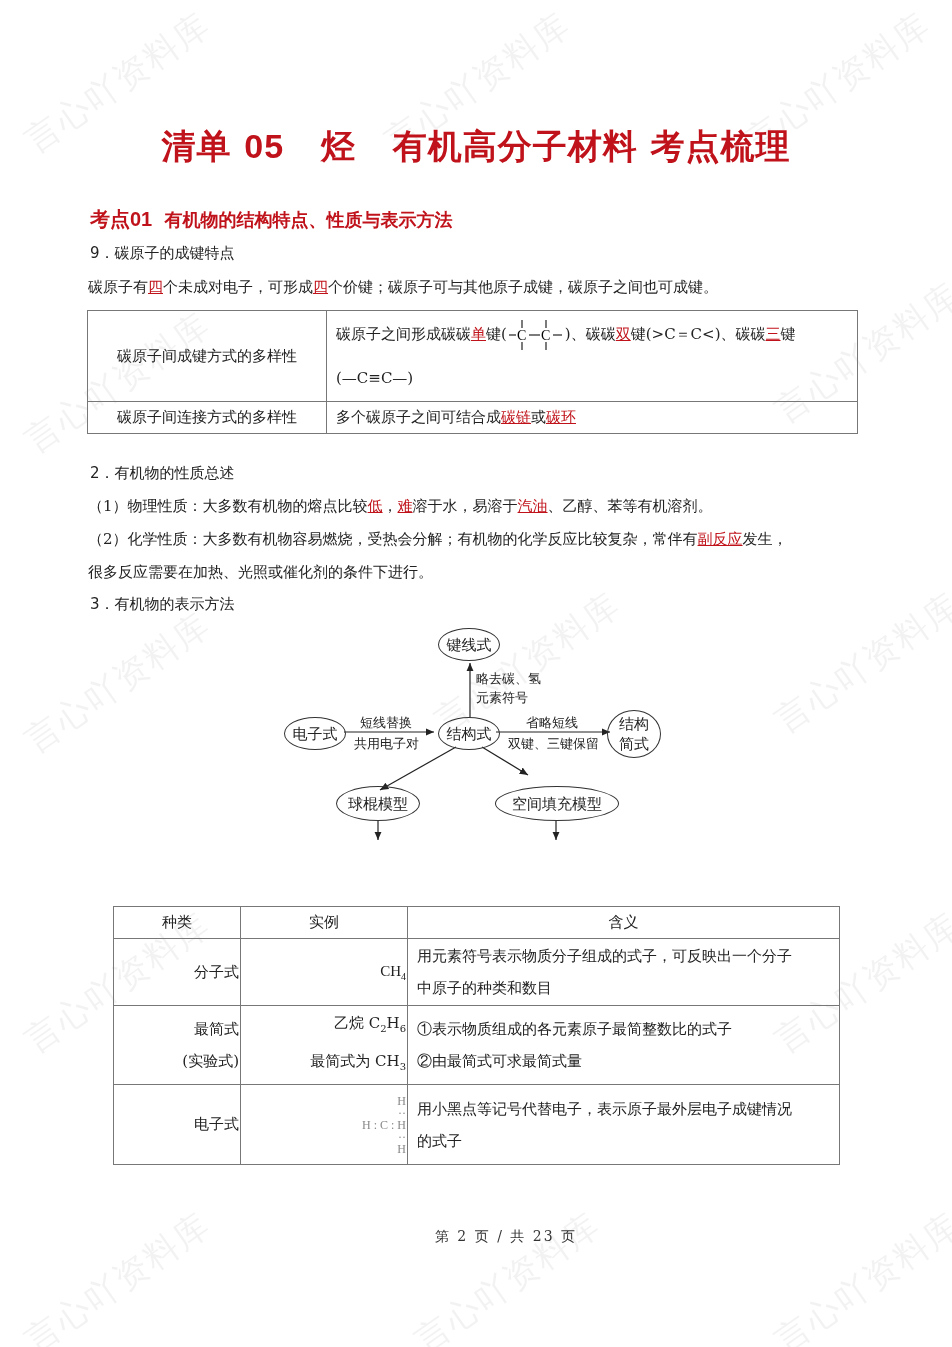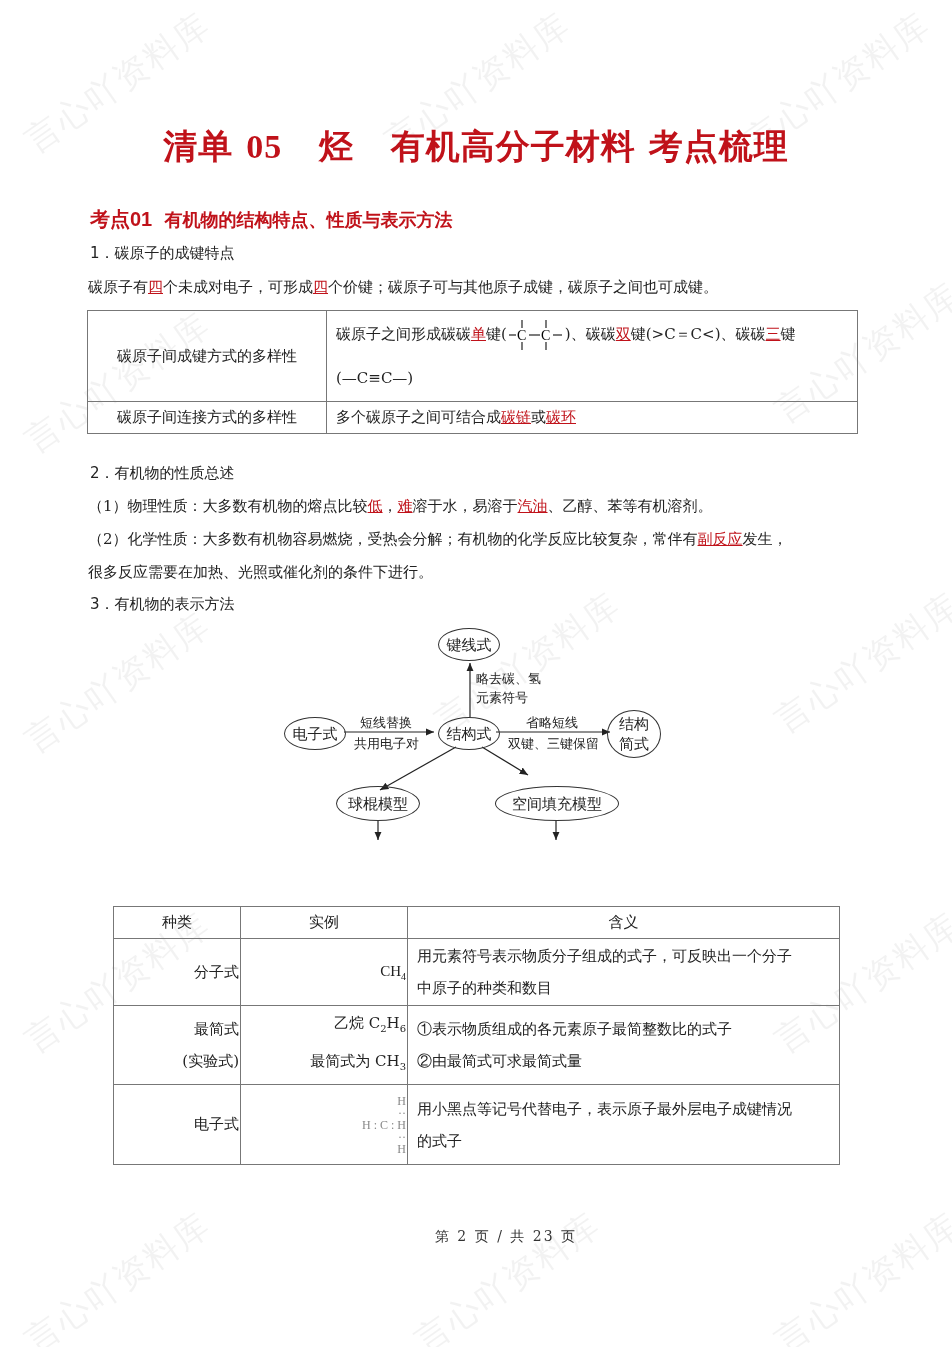--- a/index.html
+++ b/index.html
@@ -2,21 +2,21 @@
 <html><head>
 <meta charset="utf-8">
 <style>
   html, body { margin:0; padding:0; background:#fff; }
   body { width:952px; height:1347px; position:relative; overflow:hidden;
          font-family:"DejaVu Serif","Liberation Serif",serif; color:#222; }
   .wm { position:absolute; font-family:"DejaVu Sans",sans-serif; font-size:34px; color:rgba(0,0,0,0.05);
         transform:rotate(-35deg); white-space:nowrap; pointer-events:none; letter-spacing:2px; }
   .title { position:absolute; left:0; width:952px; top:124px; text-align:center;
            font-family:"DejaVu Sans",sans-serif; font-weight:bold; font-size:34px; color:#c0121a; letter-spacing:1px; }
-  .title .num { font-family:Liberation Serif, serif;margin-top:8px; }
+  .title .num { font-family:Liberation Sans, sans-serif;margin-top:8px; }
   .sec { position:absolute; left:90px; top:206px; font-family:"DejaVu Sans",sans-serif; font-weight:bold; font-size:18px; color:#c0121a; }
   .sec .k { font-family:Liberation Sans, sans-serif; font-size:20px; }
   .h { position:absolute; left:90px; font-family:"DejaVu Sans",sans-serif; font-size:15px; color:#222; }
   .p { position:absolute; left:88px; font-size:15px; line-height:20px; white-space:nowrap; }
   .u { color:#c0121a; text-decoration:underline; text-decoration-color:#c0121a; }
   table { border-collapse:collapse; position:absolute; font-size:15px; }
   td, th { border:1px solid #777; font-weight:normal; }
   .t1 { left:87px; top:310px; width:771px; }
   .t1 td.l { width:236px; text-align:center; }
   .t1 td.r { padding-left:9px; }
@@ -55,21 +55,21 @@
   <span class="num">05</span>
   <span style="margin-left:24px">烃</span>
   <span style="margin-left:24px">有机高分子材料 考点梳理</span>
 </div>
 
 <div class="sec">
   <span class="k">考点</span><span class="k">01</span>
   <span style="margin-left:6px">有机物的结构特点、性质与表示方法</span>
 </div>
 
-<div class="h" style="top:244px">1．碳原子的成键特点</div>
+<div class="h" style="top:244px">9．碳原子的成键特点</div>
 <div class="p" style="top:277px">
   <span>碳原子有</span><span class="u">四</span><span>个未成对电子，可形成</span><span class="u">四</span><span>个价键；碳原子可与其他原子成键，碳原子之间也可成键。</span>
 </div>
 
 <table class="t1">
   <tbody>
       <tr style="height:84px">
     <td class="l">碳原子间成键方式的多样性</td>
     <td class="r" style="line-height:44px">
       <span>碳原子之间形成碳碳</span><span class="u">单</span><span>键(</span><span class="struct"><svg width="58" height="34" style="position:absolute;top:-9px;left:0">

